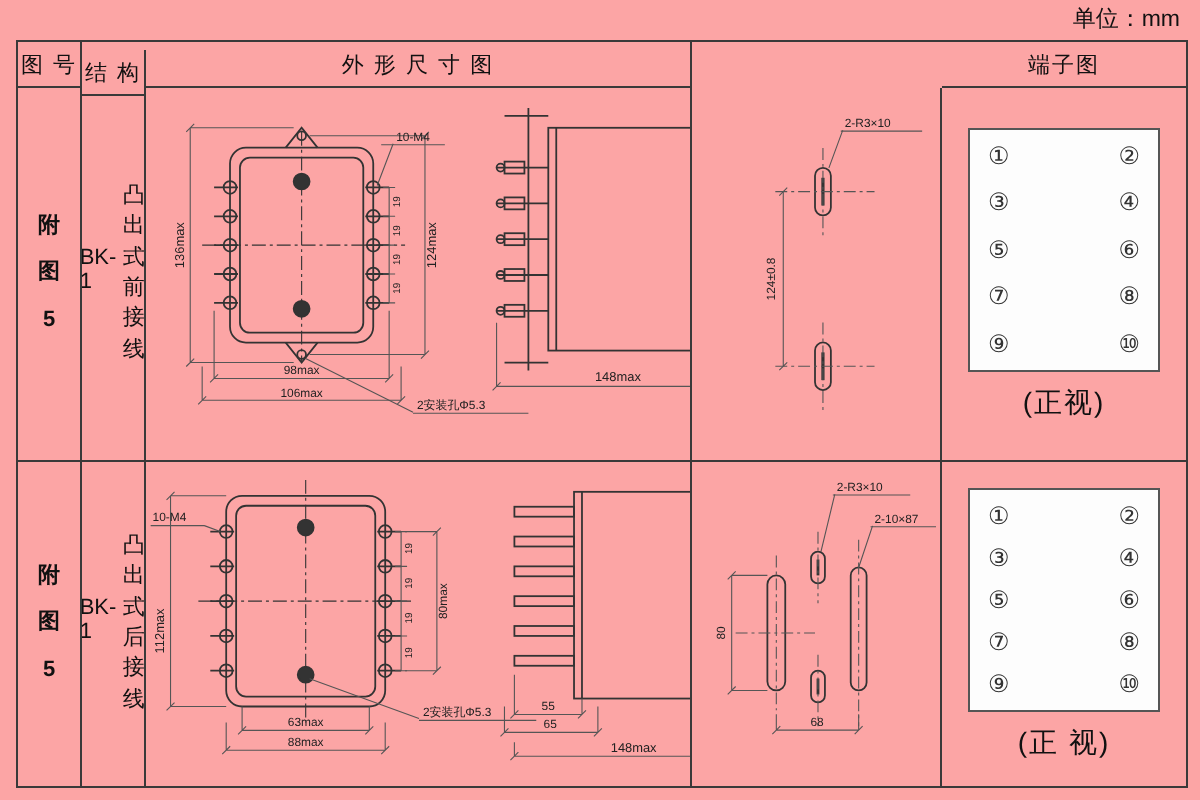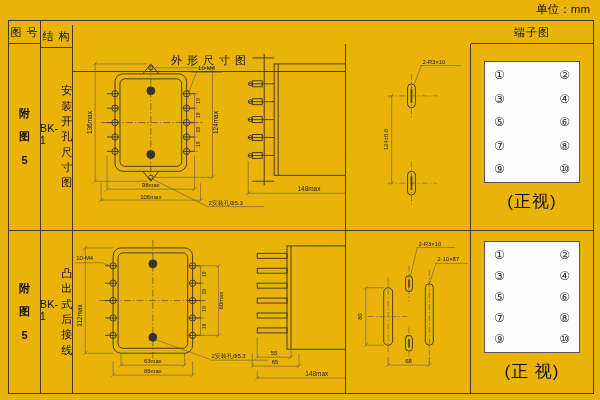--- a/index.html
+++ b/index.html
@@ -1,67 +1,67 @@
 <!DOCTYPE html>
 <html><head>
 <meta charset="utf-8">
 <style>
   html,body{margin:0;padding:0;background:#fff;}
-  #canvas{position:relative;width:600px;height:400px;background:#eab308;
+  #canvas{position:relative;width:600px;height:400px;background:#fca5a5;
           font-family:"Liberation Sans","DejaVu Sans",sans-serif;color:#222;overflow:hidden;}
   .unit{position:absolute;top:2px;right:10px;font-size:11.5px;color:#111;}
   .tbl{position:absolute;left:8px;top:20px;width:584px;height:372px;border:1px solid #3a3a3a;box-sizing:content-box;}
   .cell{position:absolute;box-sizing:border-box;border-right:1px solid #3a3a3a;border-bottom:1px solid #3a3a3a;
         display:flex;align-items:center;justify-content:center;overflow:hidden;}
   .cell.last-col{border-right:none;}
   .cell.last-row{border-bottom:none;}
   .hdr{font-size:11px;color:#111;letter-spacing:1px;}
   .vtext{width:15px;text-align:center;word-break:break-all;font-size:11px;color:#111;}
   .fig-v{line-height:2.1;font-weight:bold;}
   .struct-v{line-height:1.4;}
   .model{font-size:11px;color:#111;margin-bottom:5px;}
   .structwrap{display:flex;flex-direction:row;align-items:center;}
   svg text{fill:#222;font-family:"Liberation Sans","DejaVu Sans",sans-serif;}
   .termwrap{display:flex;flex-direction:column;align-items:center;}
   .termbox{width:76px;height:106px;border:1.5px solid #555;background:#fdfdfd;
            display:flex;flex-direction:column;justify-content:space-between;padding:7px 9px;box-sizing:content-box;}
   .trow{display:flex;justify-content:space-between;}
   .tnum{font-size:12px;line-height:1;color:#333;font-family:"DejaVu Sans",sans-serif;}
-  .viewlabel{margin-top:7px;font-size:17px;color:#111;letter-spacing:1px;}
+  .viewlabel{margin-top:7px;font-size:14px;color:#111;letter-spacing:1px;}
 </style>
 </head>
 <body>
 
 <div id="canvas">
 
   <div class="unit">单位：mm</div>
 
   <div class="tbl">
 
     <div class="cell hdr" style="left:0;top:0;width:32px;height:23px;align-items:center;">
         <span>图 号</span>
       </div>
     <div class="cell hdr" style="left:32px;top:4px;width:32px;height:23px;">
         <span>结 构</span>
       </div>
-    <div class="cell hdr" style="left:64px;top:0;width:273px;height:23px;margin-top:28px;">
+    <div class="cell hdr" style="left:64px;top:0;width:273px;height:23px;">
         <span>外 形 尺 寸 图</span>
       </div>
     <div class="cell hdr last-col" style="left:462px;top:0;width:122px;height:23px;">
         <span>端子图</span>
       </div>
 
     <div class="cell" style="left:0;top:23px;width:32px;height:187px;">
       <div class="vtext fig-v">附图5</div>
     </div>
 
     <div class="cell" style="left:32px;top:23px;width:32px;height:187px;">
       <div class="structwrap">
         <span class="model">BK-1</span>
-        <div class="vtext struct-v">安装开孔尺寸图</div>
+        <div class="vtext struct-v">凸出式前接线</div>
       </div>
     </div>
 
     <div class="cell" style="left:64px;top:23px;width:273px;height:187px;">
       <svg width="272" height="186" viewBox="0 0 273 187">
 
         <g stroke="#333" stroke-width="0.9" fill="none">
           <rect x="42" y="30" width="72" height="98" rx="8"></rect>
           <rect x="47" y="35" width="62" height="88" rx="5"></rect>
           <path d="M28 79 H130" stroke-dasharray="7 2 1.5 2" stroke-width="0.55"></path>

